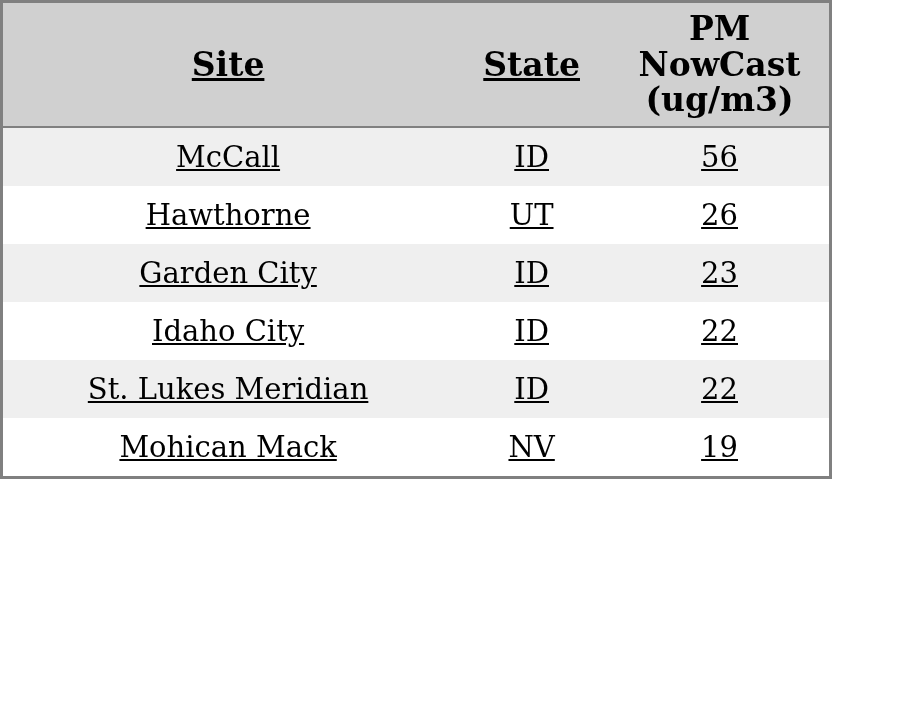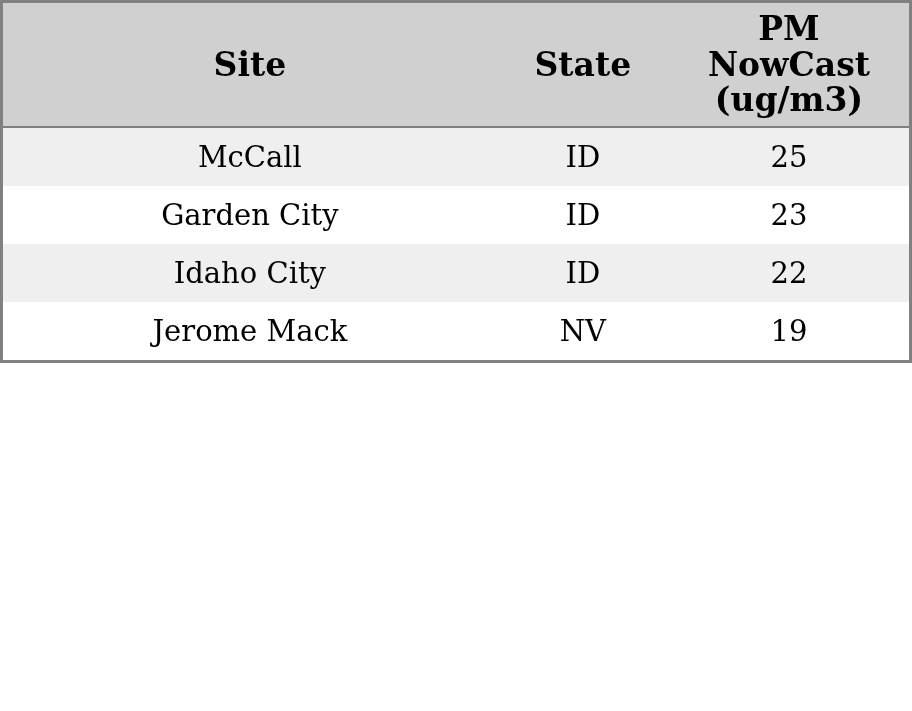--- a/index.html
+++ b/index.html
@@ -8,25 +8,26 @@
     background: #ffffff;
   }
   body {
     width: 912px;
     height: 711px;
     overflow: hidden;
     font-family: "DejaVu Serif", "Liberation Serif", serif;
     color: #000000;
   }
   table.pm-table {
-    width: 912px;
+    width: 832px;
     border-collapse: separate;
     border-spacing: 0;
     border: 3px solid #808080;
     table-layout: fixed;
+    text-decoration: underline;
   }
   col.col-site  { width: 54.5%; }
   col.col-state { width: 19%;   }
   col.col-pm    { width: 26.5%; }
 
   thead th {
     background: #d0d0d0;
     border-bottom: 2px solid #808080;
     height: 123px;
     font-weight: bold;
@@ -65,31 +66,41 @@
     <tr>
       <th>Site</th>
       <th>State</th>
       <th><span class="wrap-narrow">PM NowCast (ug/m3)</span></th>
     </tr>
   </thead>
   <tbody>
     <tr>
       <td>McCall</td>
       <td>ID</td>
-      <td>25</td>
+      <td>56</td>
+    </tr>
+    <tr>
+      <td>Hawthorne</td>
+      <td>UT</td>
+      <td>26</td>
     </tr>
     <tr>
       <td>Garden City</td>
       <td>ID</td>
       <td>23</td>
     </tr>
     <tr>
       <td>Idaho City</td>
       <td>ID</td>
       <td>22</td>
     </tr>
     <tr>
-      <td>Jerome Mack</td>
+      <td>St. Lukes Meridian</td>
+      <td>ID</td>
+      <td>22</td>
+    </tr>
+    <tr>
+      <td>Mohican Mack</td>
       <td>NV</td>
       <td>19</td>
     </tr>
   </tbody>
 </table>
 
 </body></html>

